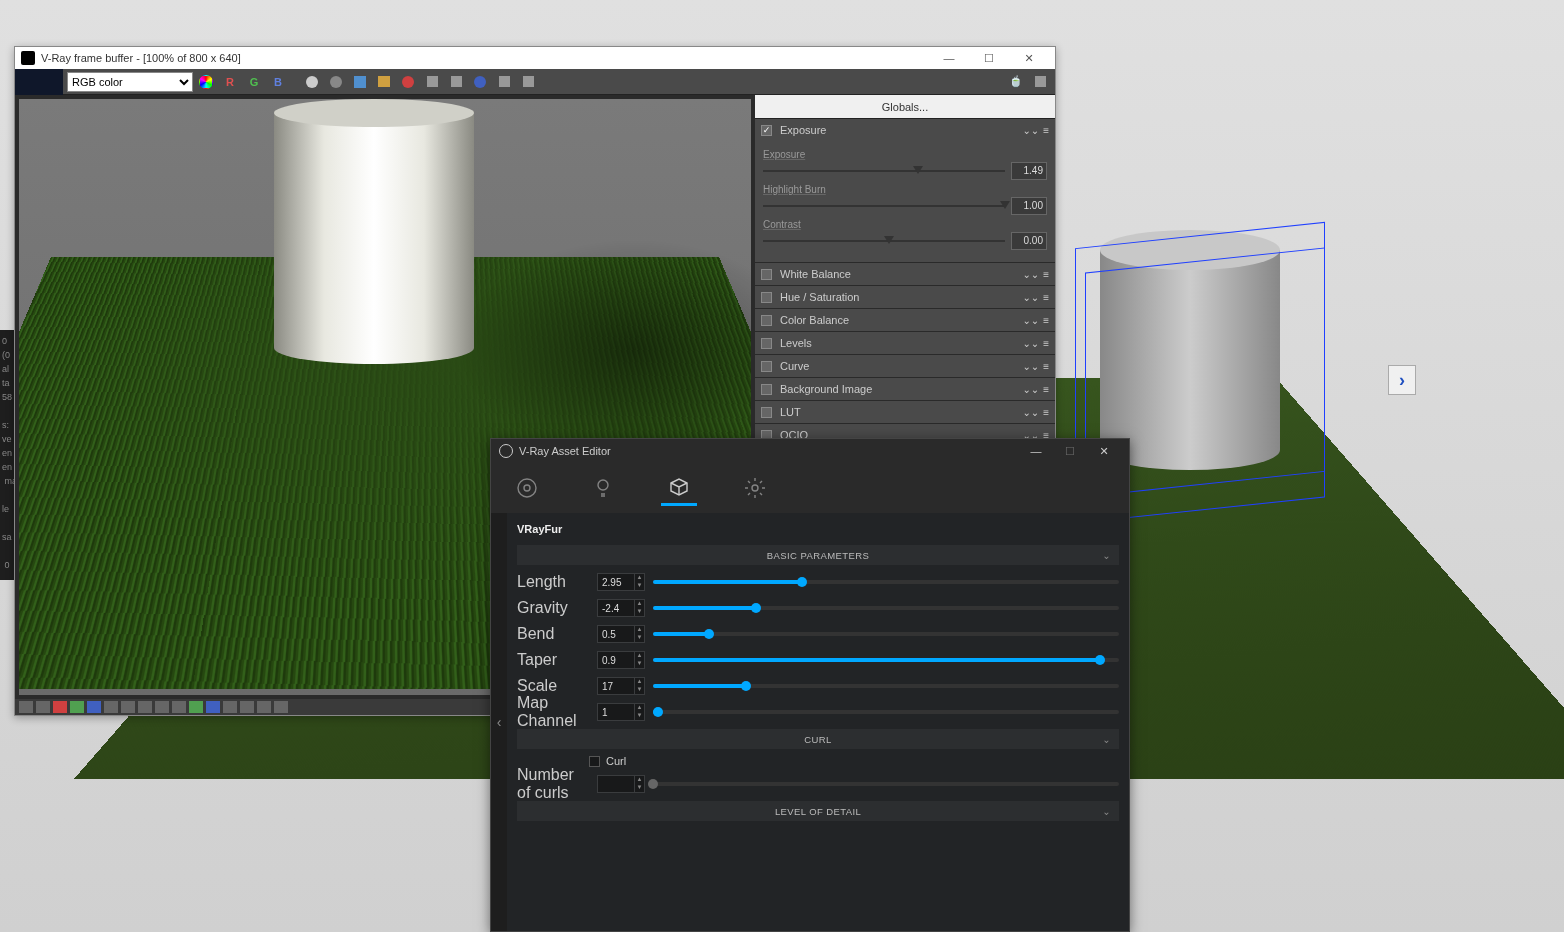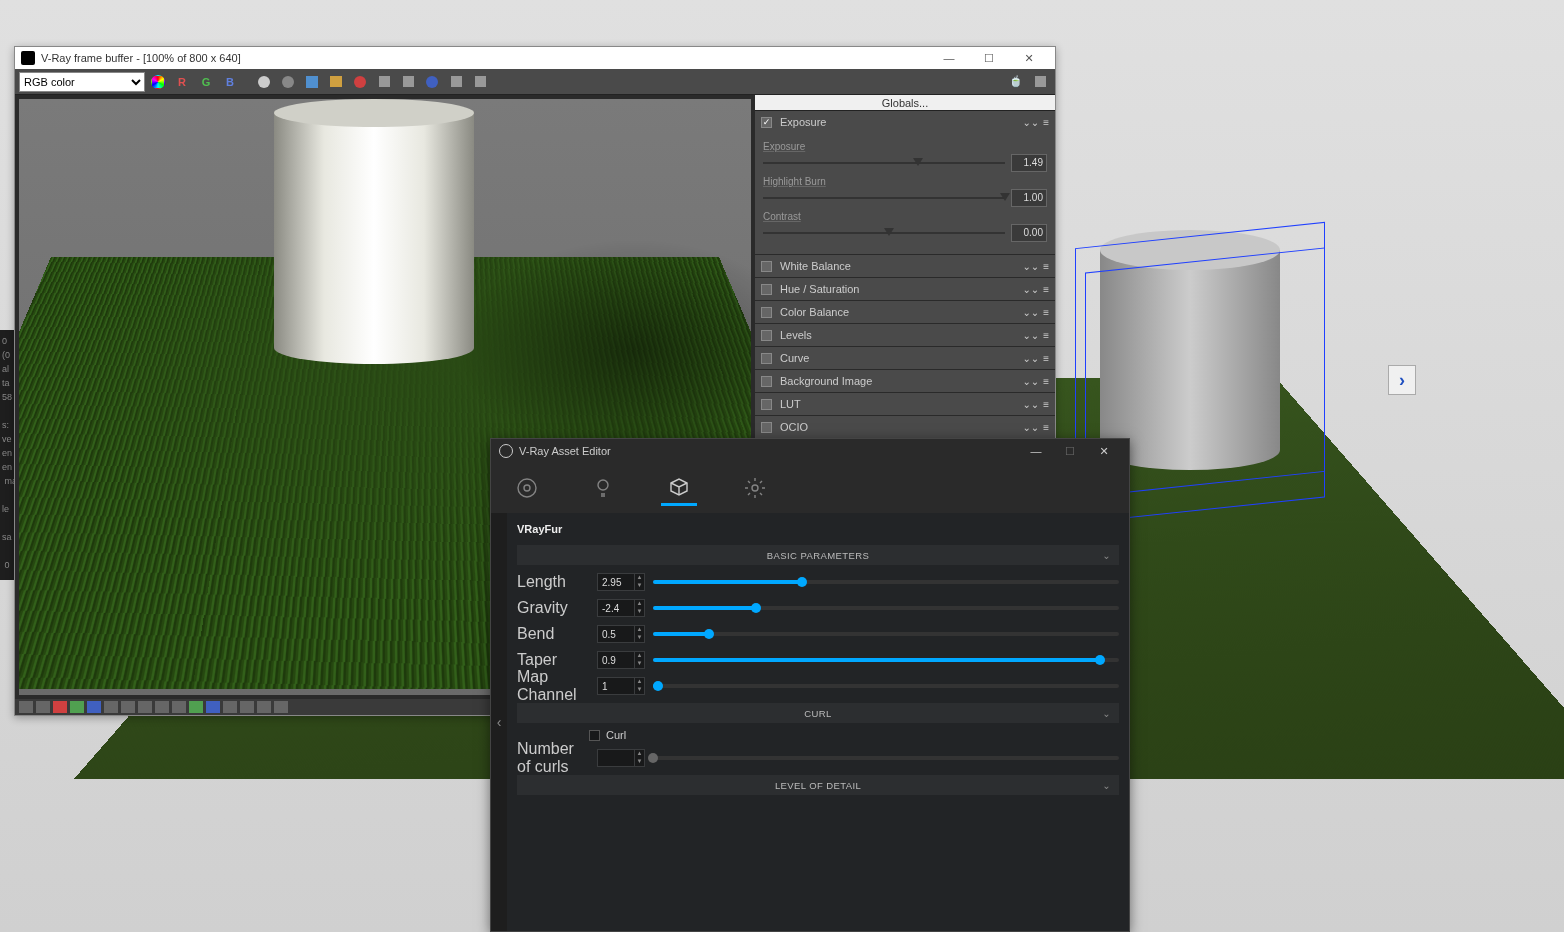--- a/index.html
+++ b/index.html
@@ -20,21 +20,21 @@
 
 
 .rt-tab { position:absolute; right:148px; top:365px; width:28px; height:30px; background:#f0f0f0; border:1px solid #aaa; display:flex; align-items:center; justify-content:center; font-size:18px; color:#2050c0; font-weight:bold; }
 
 
 .vfb { position:absolute; left:14px; top:46px; width:1042px; height:670px; background:#0f172a; border:1px solid #888; box-shadow:0 2px 8px rgba(0,0,0,.3); }
 .vfb-title { height:22px; background:#fff; display:flex; align-items:center; padding:0 6px; font-size:11px; color:#333; }
 .vfb-title .vfb-logo { width:14px; height:14px; background:#000; border-radius:2px; margin-right:6px; display:inline-block; }
 .vfb-title .winbtns { margin-left:auto; display:flex; gap:0; }
 .vfb-title .winbtn { width:40px; height:22px; display:flex; align-items:center; justify-content:center; font-size:11px; color:#555; }
-.vfb-toolbar { height:26px; background:#4a4a4a; display:flex; align-items:center; padding:0 4px; gap:2px; border-bottom:1px solid #222; }
+.vfb-toolbar { height:26px; background:#4a4a4a; display:flex; align-items:center; padding:0 4px; gap:2px; border-bottom:1px solid #222;margin-left:48px; }
 .vfb-toolbar select { height:20px; font-size:11px; background:#fff; border:1px solid #888; width:126px; }
 .tbtn { width:22px; height:20px; display:flex; align-items:center; justify-content:center; border:1px solid transparent; color:#ddd; font-size:11px; }
 .tbtn.r{ color:#e05050; font-weight:bold; }
 .tbtn.g{ color:#50c050; font-weight:bold; }
 .tbtn.b{ color:#6080e0; font-weight:bold; }
 .tbtn.circle::before{content:"";width:12px;height:12px;border-radius:50%;background:#ccc;display:block;}
 .tbtn.dark::before{background:#888;}
 .tbtn.save::before{content:"";width:12px;height:12px;background:#5090d0;display:block;}
 .tbtn.folder::before{content:"";width:12px;height:11px;background:#d0a040;display:block;}
 .tbtn.stop::before{content:"";width:12px;height:12px;border-radius:50%;background:#d04040;display:block;}
@@ -46,21 +46,21 @@
 .render-grass { position:absolute; left:-40px; right:-40px; top:58px; bottom:0; background:
   radial-gradient(ellipse at 60% 30%, #2a4a15, transparent 60%),
   repeating-linear-gradient(93deg,#264810 0 2px,#32601a 2px 4px,#1e3a0c 4px 6px),
   linear-gradient(#3a6020,#1e3a0c); transform: perspective(800px) rotateX(40deg); }
 .render-cyl { position:absolute; left:255px; top:0; width:200px; height:265px; }
 .render-cyl .rc-body{position:absolute;inset:0;top:12px;background:linear-gradient(90deg,#8a8a82,#e8e8e0,#fff,#e8e8e0,#8a8a82);border-radius:0 0 100px 100px/0 0 16px 16px;}
 .render-cyl .rc-top{position:absolute;left:0;top:0;width:200px;height:28px;border-radius:50%;background:#d0d0c8;}
 .render-shadow{position:absolute;left:440px;top:140px;width:350px;height:220px;background:radial-gradient(ellipse,rgba(0,0,0,.4),transparent 70%);}
 
 .corrections { flex:1; background:#4a4a4a; display:flex; flex-direction:column; font-size:11px; color:#ccc; }
-.globals-btn { height:16px; background:#f0f0f0; color:#333; display:flex; align-items:center; justify-content:center; border-bottom:1px solid #222; }
+.globals-btn { height:24px; background:#f0f0f0; color:#333; display:flex; align-items:center; justify-content:center; border-bottom:1px solid #222; }
 .cc-section { border-bottom:1px solid #2a2a2a; }
 .cc-header { height:22px; display:flex; align-items:center; padding:0 6px; background:#4a4a4a; gap:8px; }
 .cc-chk { width:11px; height:11px; background:#666; border:1px solid #888; display:inline-block; flex-shrink:0; }
 .cc-chk.on::after{content:"✓";color:#fff;font-size:9px;line-height:9px;display:block;text-align:center;}
 .cc-header .cc-icons { margin-left:auto; display:flex; gap:4px; color:#ccc; font-size:10px; }
 .cc-body { padding:4px 8px 8px 8px; background:#4a4a4a; }
 .cc-param { margin:4px 0; }
 .cc-param-label { font-size:10px; color:#999; text-decoration:underline; text-decoration-color:#666; margin-bottom:2px; }
 .cc-slider-row { display:flex; align-items:center; gap:6px; }
 .cc-track { flex:1; height:2px; background:#333; position:relative; }
@@ -432,20 +432,34 @@
                 <div>▲</div>
                 <div>▼</div>
               </div>
             </div>
             <div class="ae-slider ">
               <div class="fill" style="width:96%"></div>
               <div class="knob" style="left:96%"></div>
             </div>
           </div>
           <div class="ae-row">
+            <label>Scale</label>
+            <div class="ae-spin">
+              <span>17</span>
+              <div class="spbtns">
+                <div>▲</div>
+                <div>▼</div>
+              </div>
+            </div>
+            <div class="ae-slider ">
+              <div class="fill" style="width:20%"></div>
+              <div class="knob" style="left:20%"></div>
+            </div>
+          </div>
+          <div class="ae-row">
             <label>Map Channel</label>
             <div class="ae-spin">
               <span>1</span>
               <div class="spbtns">
                 <div>▲</div>
                 <div>▼</div>
               </div>
             </div>
             <div class="ae-slider ">
               <div class="fill" style="width:1%"></div>

